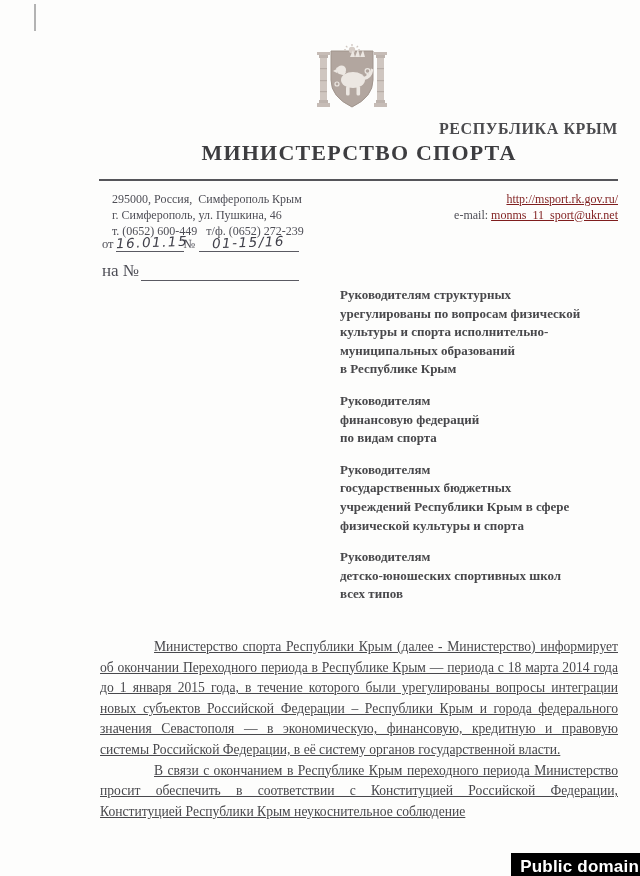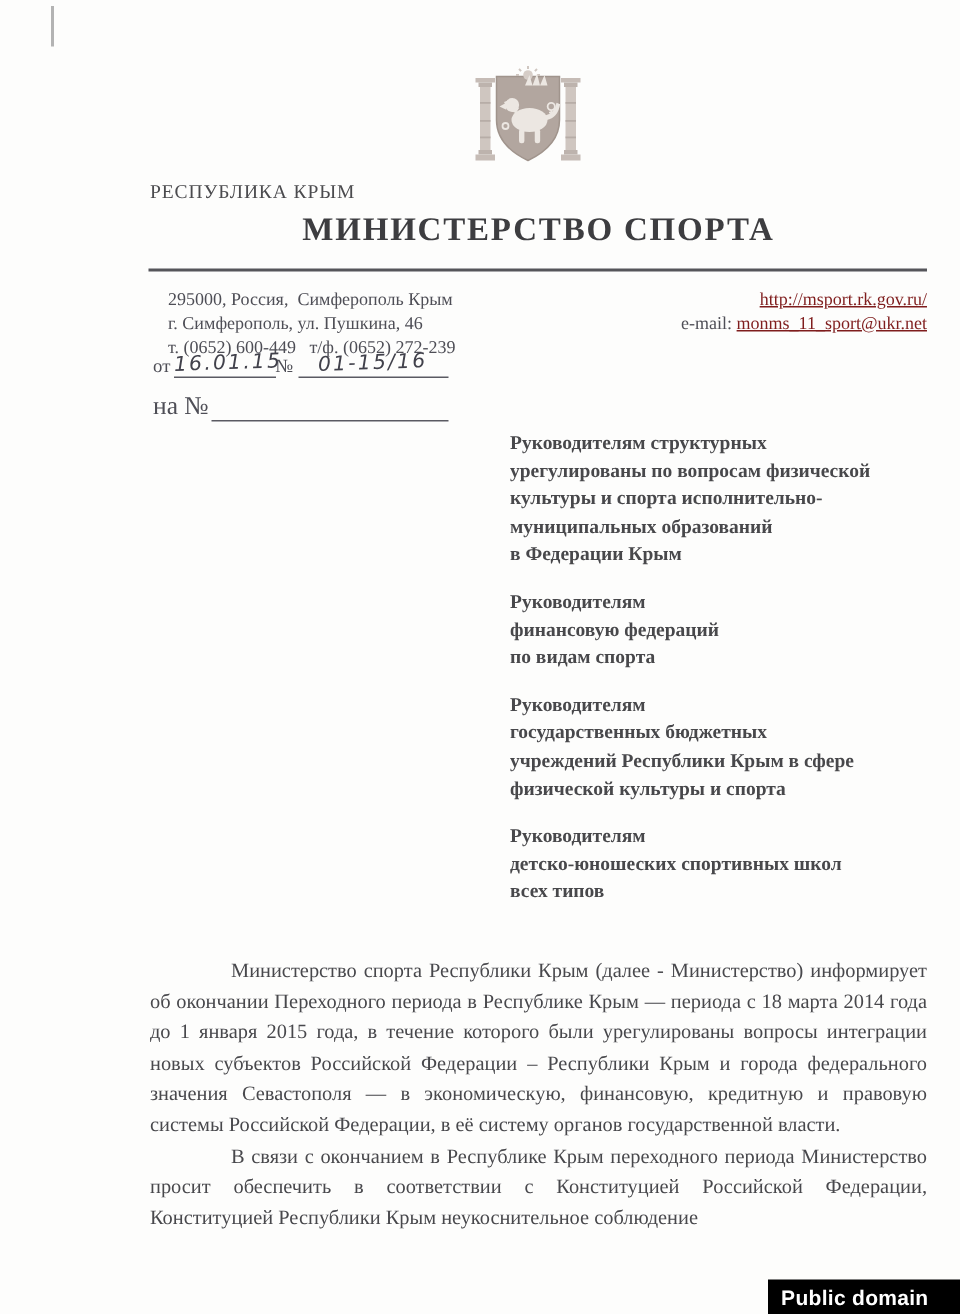--- a/index.html
+++ b/index.html
@@ -7,22 +7,22 @@
     position:relative;width:640px;height:876px;overflow:hidden;
     background:#fdfdfc;
     font-family:"Liberation Serif", serif;
     color:#46464a;
   }
   .scan-artifact{position:absolute;left:34px;top:4px;width:2px;height:27px;background:#a6a6a6;opacity:.85;}
 
   
   .emblem{position:absolute;left:314px;top:44px;width:76px;height:74px;}
   .region-title{
-    position:absolute;left:100px;top:120px;width:518px;text-align:left;
-    font-weight:normal;font-size:13px;letter-spacing:.6px;color:#4b4b4e;
+    position:absolute;left:100px;top:120px;width:518px;text-align:right;
+    font-weight:bold;font-size:16px;letter-spacing:.6px;color:#4b4b4e;
   }
   .ministry-title{
     position:absolute;left:100px;top:140px;width:518px;text-align:center;
     font-weight:bold;font-size:22px;letter-spacing:1.2px;color:#3d3d40;
   }
   .rule{position:absolute;left:99px;top:179px;width:519px;height:0;border-top:2px solid #55555a;}
 
   
   .address{position:absolute;left:112px;top:191px;font-size:12px;line-height:16px;color:#4e4e56;}
   .address-line{white-space:pre;}
@@ -42,27 +42,27 @@
   .reply-slot{display:inline-block;width:158px;border-bottom:1.4px solid #5a5a62;height:14px;vertical-align:bottom;margin-left:2px;}
 
   
   .recipients{position:absolute;left:340px;top:286px;width:282px;
     font-weight:bold;font-size:13px;line-height:18.6px;color:#48484b;}
   .recipient-block{margin:0 0 13px 0;}
 
   
   .letter-body{position:absolute;left:100px;top:637px;width:518px;
     font-size:13.6px;line-height:20.6px;text-align:justify;color:#48484c;}
-  .letter-body p{margin:0;text-indent:54px;}
+  .letter-body p{margin:0;text-indent:54px;text-decoration:underline;}
 
   
   .pd-badge{
     position:absolute;right:0;bottom:0;height:23px;box-sizing:border-box;
-    padding:4px 21px 0 9px;font-family:"Liberation Sans", sans-serif;
-    font-weight:bold;font-size:14px;letter-spacing:.2px;
+    padding:4px 1px 0 9px;font-family:"Liberation Sans", sans-serif;
+    font-weight:bold;font-size:17px;letter-spacing:.2px;
   }
 </style>
 </head>
 <body>
 
 <div class="page">
 
   <div class="scan-artifact"></div>
 
   <div class="emblem">
@@ -134,21 +134,21 @@
   <div class="reply-line">
     <span>на №</span><span class="reply-slot"></span>
   </div>
 
   <div class="recipients">
     <div class="recipient-block">
       <div>Руководителям структурных</div>
       <div>урегулированы по вопросам физической</div>
       <div>культуры и спорта исполнительно-</div>
       <div>муниципальных образований</div>
-      <div>в Федерации Крым</div>
+      <div>в Республике Крым</div>
     </div>
     <div class="recipient-block">
       <div>Руководителям</div>
       <div>финансовую федераций</div>
       <div>по видам спорта</div>
     </div>
     <div class="recipient-block">
       <div>Руководителям</div>
       <div>государственных бюджетных</div>
       <div>учреждений Республики Крым в сфере</div>

